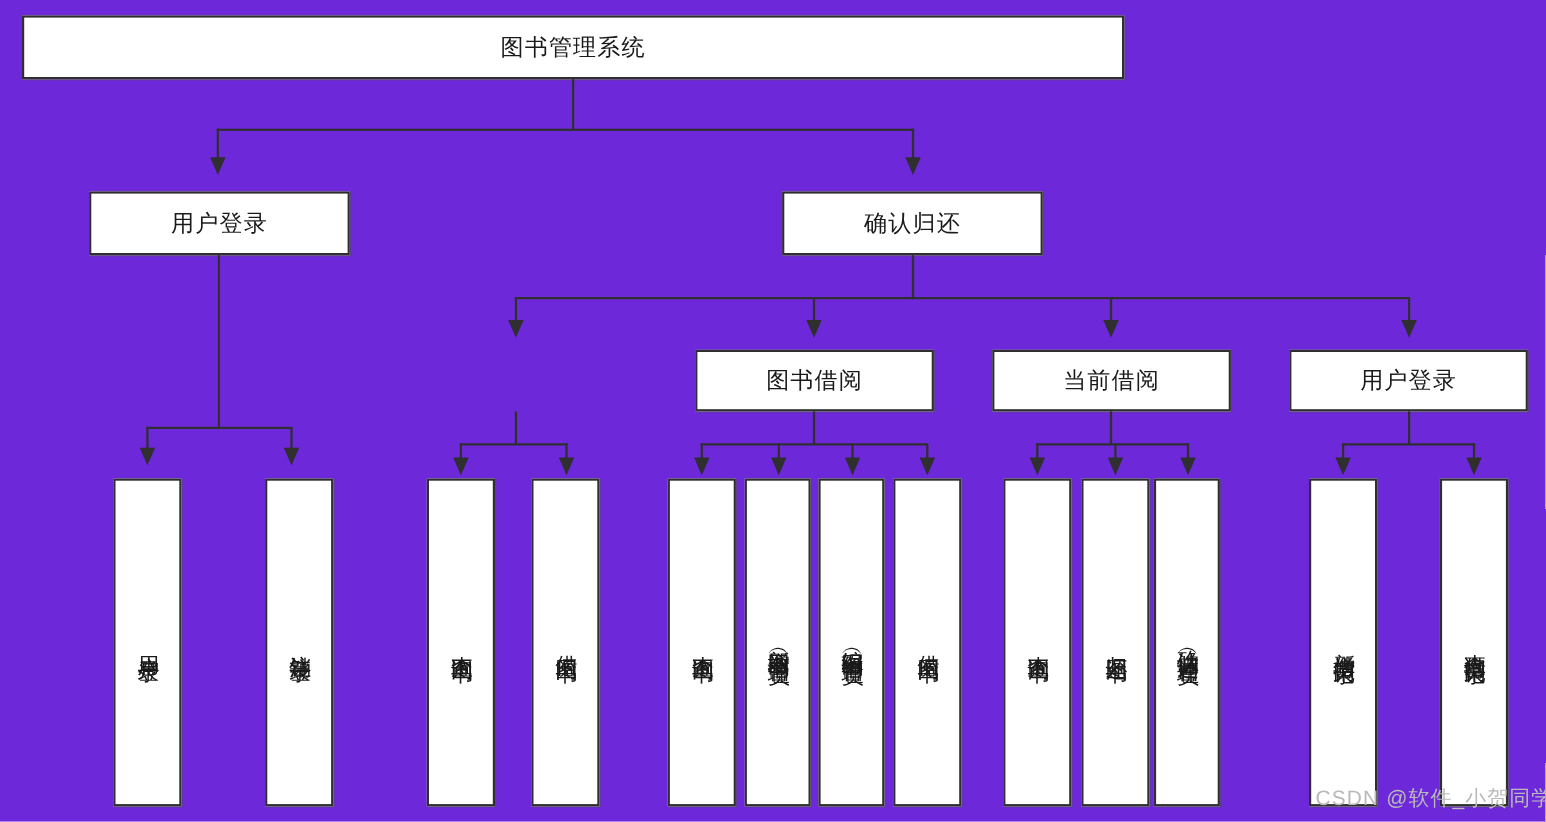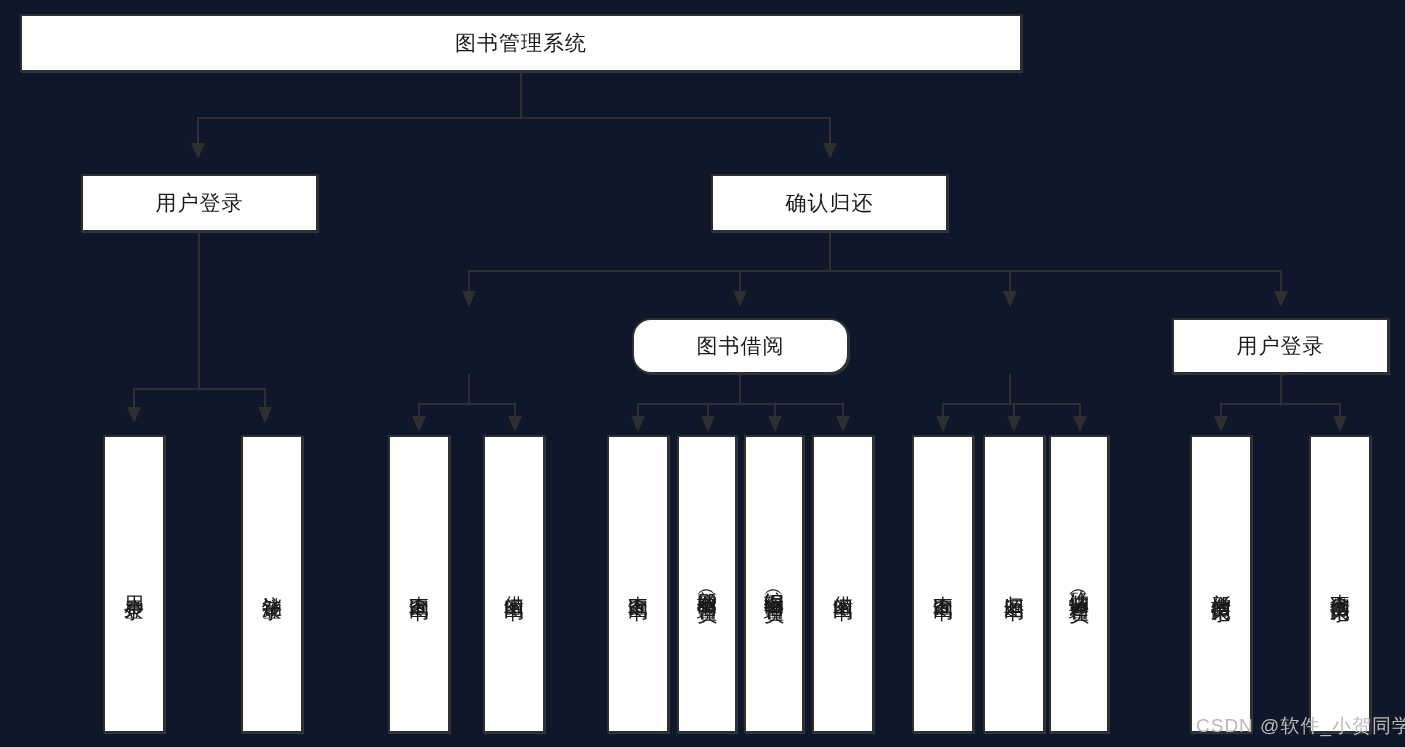--- a/index.html
+++ b/index.html
@@ -1,17 +1,17 @@
 <!DOCTYPE html>
 <html><head>
 <meta charset="utf-8">
 <style>
   html,body{margin:0;padding:0;background:#ffffff;}
   body{font-family:"Liberation Sans","DejaVu Sans",sans-serif;}
-  #stage{position:relative;width:1405px;height:747px;background:#0f172a;overflow:hidden;}
+  #stage{position:relative;width:1405px;height:747px;background:#6d28d9;overflow:hidden;}
 
   .node{
     position:absolute;
     box-sizing:border-box;
     background:#ffffff;
     border:2px solid #2f2f2f;
     box-shadow:1px 1px 0 0 rgba(80,80,80,.55);
     display:flex;
     align-items:center;
     justify-content:center;
@@ -89,22 +89,25 @@
   <div class="conn h" style="left:468px;top:270px;width:812px;"></div>
   <div class="conn v" style="left:468px;top:270px;height:22px;"></div>
   <div class="conn v" style="left:739px;top:270px;height:22px;"></div>
   <div class="conn v" style="left:1009px;top:270px;height:22px;"></div>
   <div class="conn v" style="left:1280px;top:270px;height:22px;"></div>
   <div class="arrow" style="left:462px;top:291px;"></div>
   <div class="arrow" style="left:733px;top:291px;"></div>
   <div class="arrow" style="left:1003px;top:291px;"></div>
   <div class="arrow" style="left:1274px;top:291px;"></div>
 
-  <div class="node h" style="left:632px;top:318px;width:217px;height:56px;border-radius:19px;">
+  <div class="node h" style="left:632px;top:318px;width:217px;height:56px;">
     <span>图书借阅</span>
+  </div>
+  <div class="node h" style="left:902px;top:318px;width:217px;height:56px;">
+    <span>当前借阅</span>
   </div>
   <div class="node h" style="left:1172px;top:318px;width:217px;height:56px;">
     <span>用户登录</span>
   </div>
 
   <div class="conn v" style="left:468px;top:374px;height:30px;"></div>
   <div class="conn h" style="left:418px;top:403px;width:98px;"></div>
   <div class="conn v" style="left:418px;top:403px;height:14px;"></div>
   <div class="conn v" style="left:514px;top:403px;height:14px;"></div>
   <div class="arrow" style="left:412px;top:416px;"></div>

